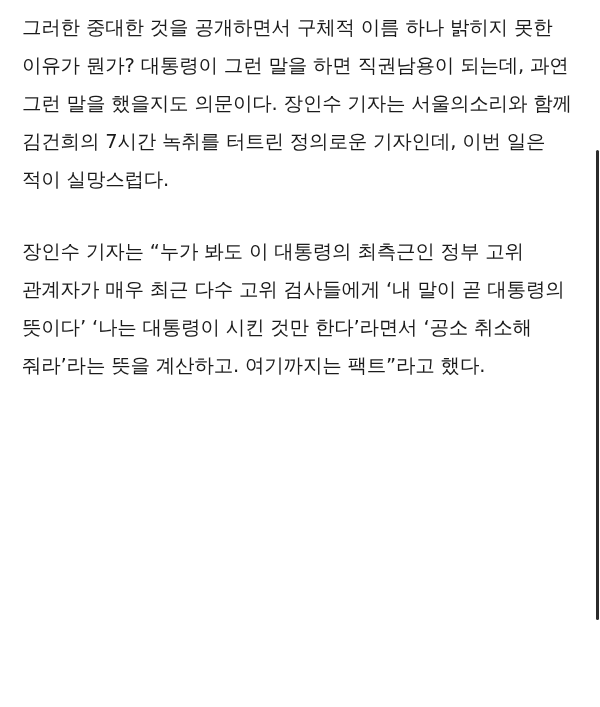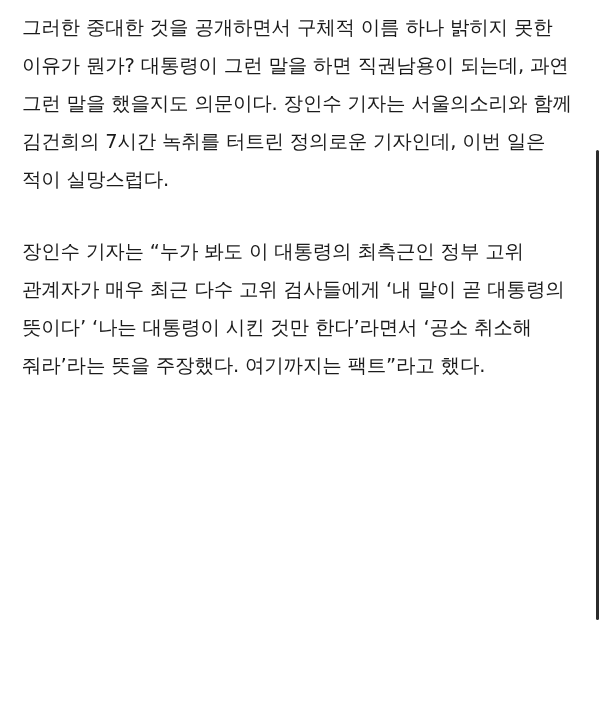--- a/index.html
+++ b/index.html
@@ -52,18 +52,18 @@
     height: 470px;
     background: #2b2b2b;
     border-radius: 2px;
   }
 </style>
 </head>
 <body>
 
 <div id="article">
   <p class="para">그러한 중대한 것을 공개하면서 구체적 이름 하나 밝히지 못한 이유가 뭔가? 대통령이 그런 말을 하면 직권남용이 되는데, 과연 그런 말을 했을지도 의문이다. 장인수 기자는 서울의소리와 함께 김건희의 7시간 녹취를 터트린 정의로운 기자인데, 이번 일은 적이 실망스럽다.</p>
-  <p class="para">장인수 기자는 “누가 봐도 이 대통령의 최측근인 정부 고위 관계자가 매우 최근 다수 고위 검사들에게 ‘내 말이 곧 대통령의 뜻이다’ ‘나는 대통령이 시킨 것만 한다’라면서 ‘공소 취소해 줘라’라는 뜻을 주장했다. 여기까지는 팩트”라고 했다.</p>
+  <p class="para">장인수 기자는 “누가 봐도 이 대통령의 최측근인 정부 고위 관계자가 매우 최근 다수 고위 검사들에게 ‘내 말이 곧 대통령의 뜻이다’ ‘나는 대통령이 시킨 것만 한다’라면서 ‘공소 취소해 줘라’라는 뜻을 계산하고. 여기까지는 팩트”라고 했다.</p>
 </div>
 
 <div class="scrollbar-track">
   <div class="scrollbar-thumb" style="background: rgb(43, 43, 43);"></div>
 </div>
 
 </body></html>

